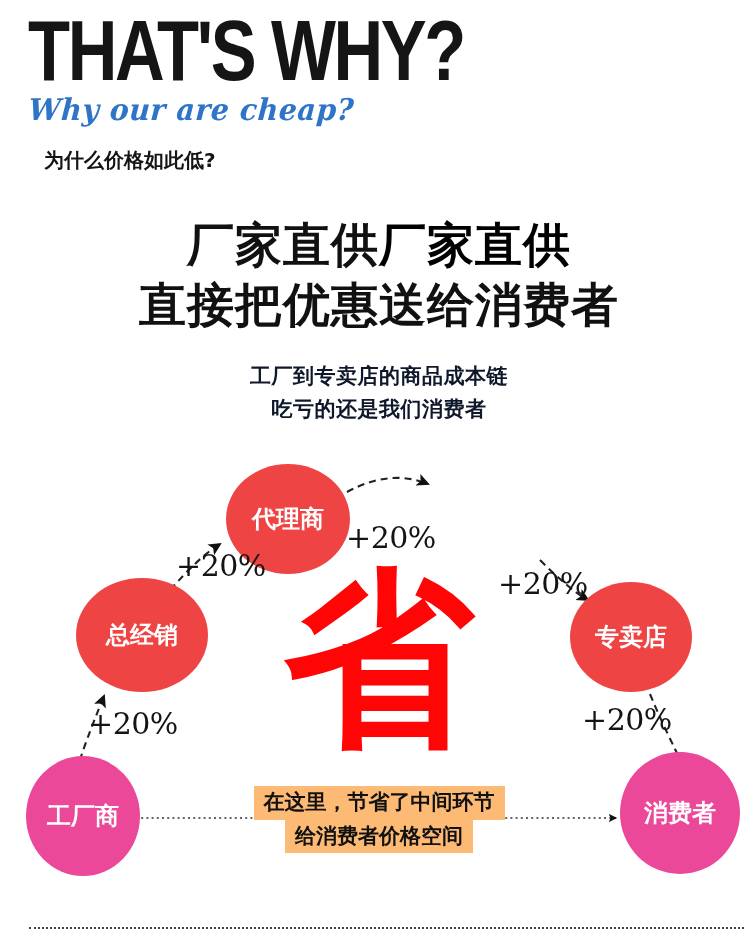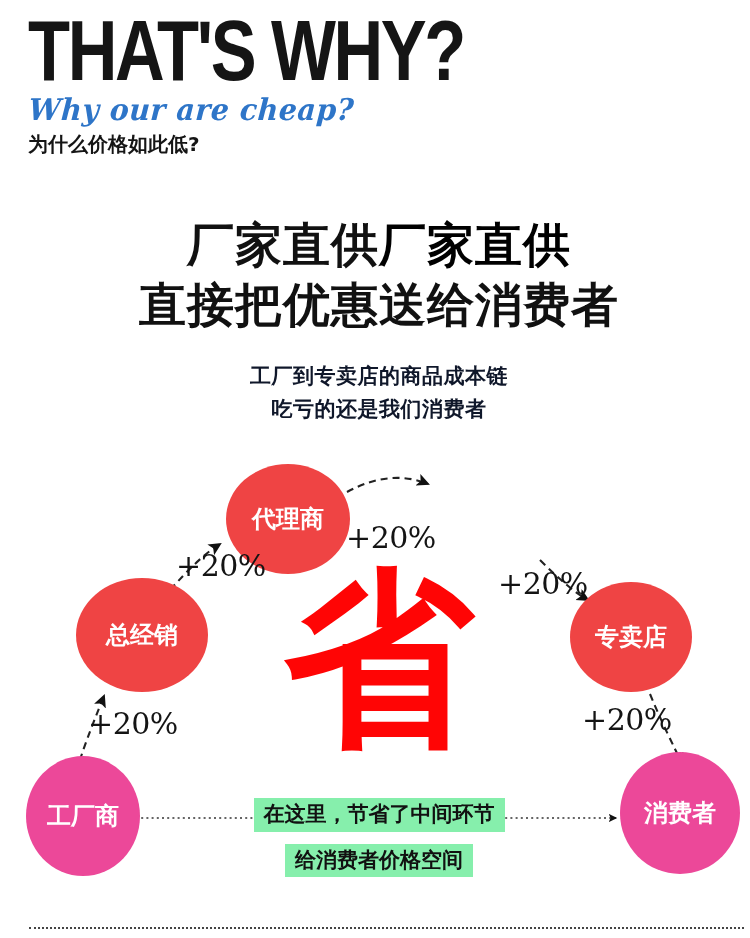--- a/index.html
+++ b/index.html
@@ -56,21 +56,21 @@
     margin: 0;
     padding-left: 2px;
   }
   .title-cn {
     font-family: "DejaVu Sans", sans-serif;
     font-weight: bold;
     font-size: 20px;
     color: #151515;
     letter-spacing: 0px;
     white-space: nowrap;
-    margin: 0;
+    margin: 16px;
     padding-top: 4px;
   }
 
   
   .headline {
     position: absolute;
     left: 0;
     top: 215px;
     width: 750px;
     text-align: center;
@@ -177,24 +177,24 @@
     text-align: center;
     font-family: "DejaVu Sans", sans-serif;
     font-weight: bold;
     font-size: 21px;
     line-height: 1.6;
     color: #111111;
     white-space: nowrap;
   }
   .center-note .cn-line {
     display: block;
-    background: #86efac;
+    background: #fdba74;
     padding: 0 10px;
     width: fit-content;
-    margin: 12px auto;
+    margin: 0 auto;
     position: relative;
     z-index: 3;
   }
 
   .bottom-divider {
     position: absolute;
     left: 25px;
     top: 927px;
     width: 715px;
     height: 0;

